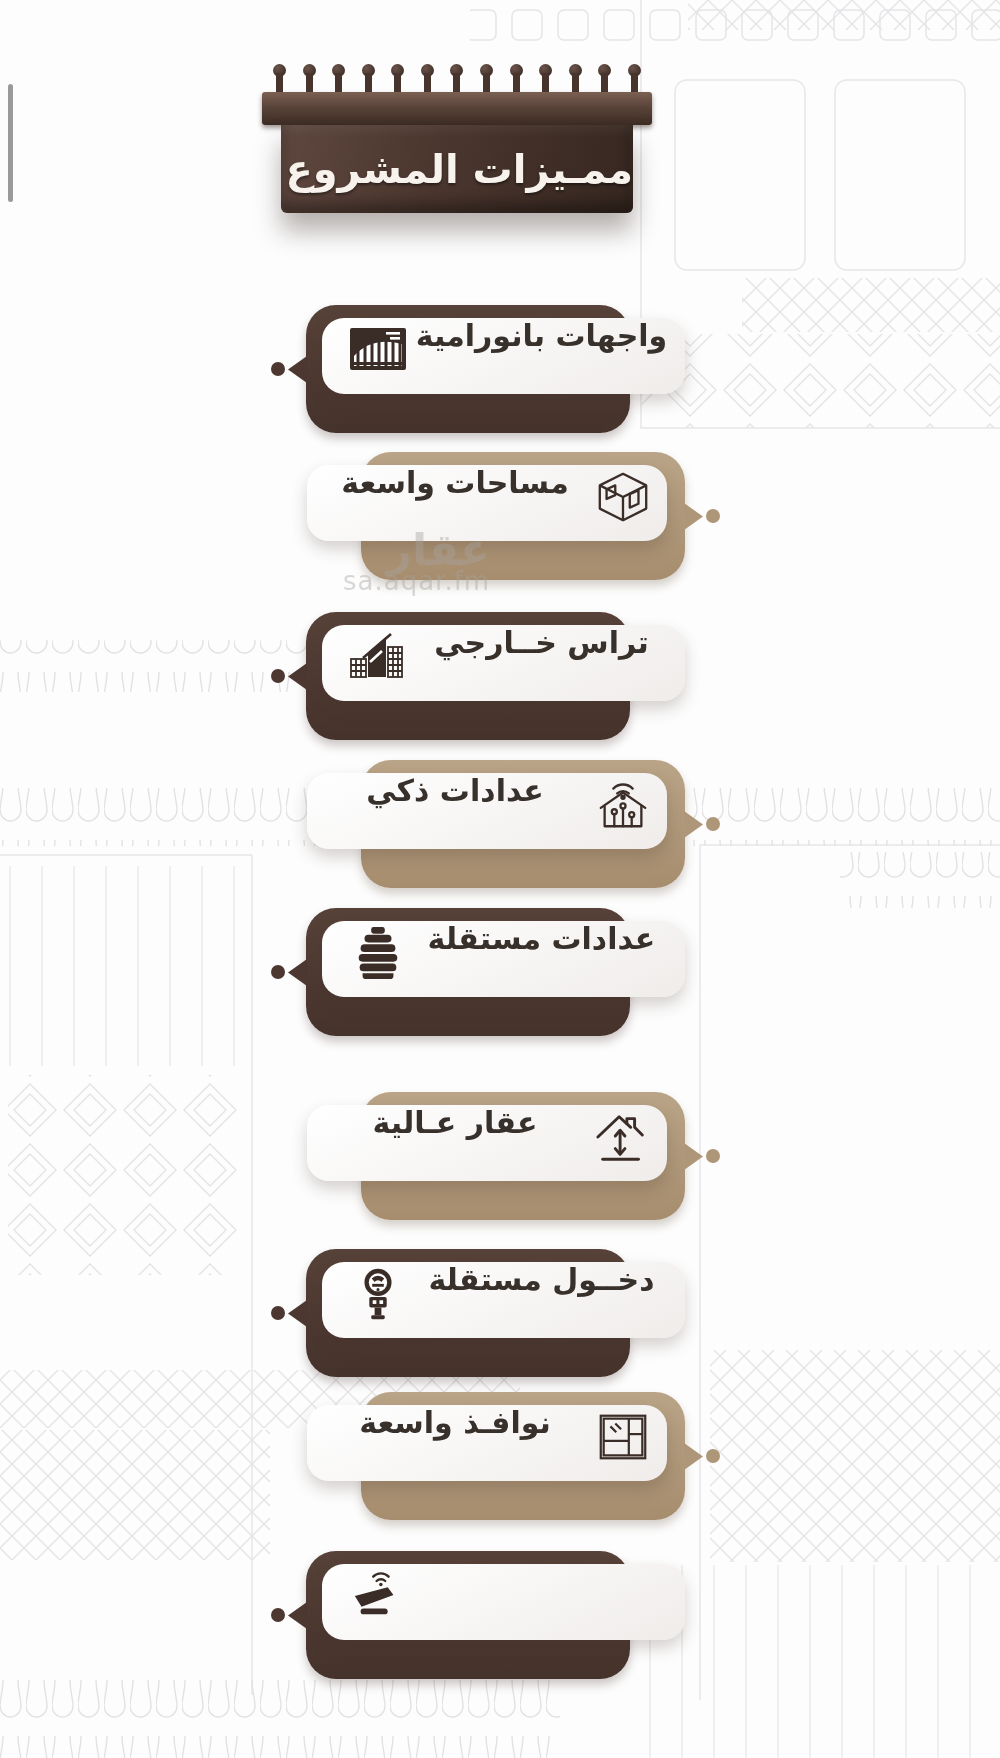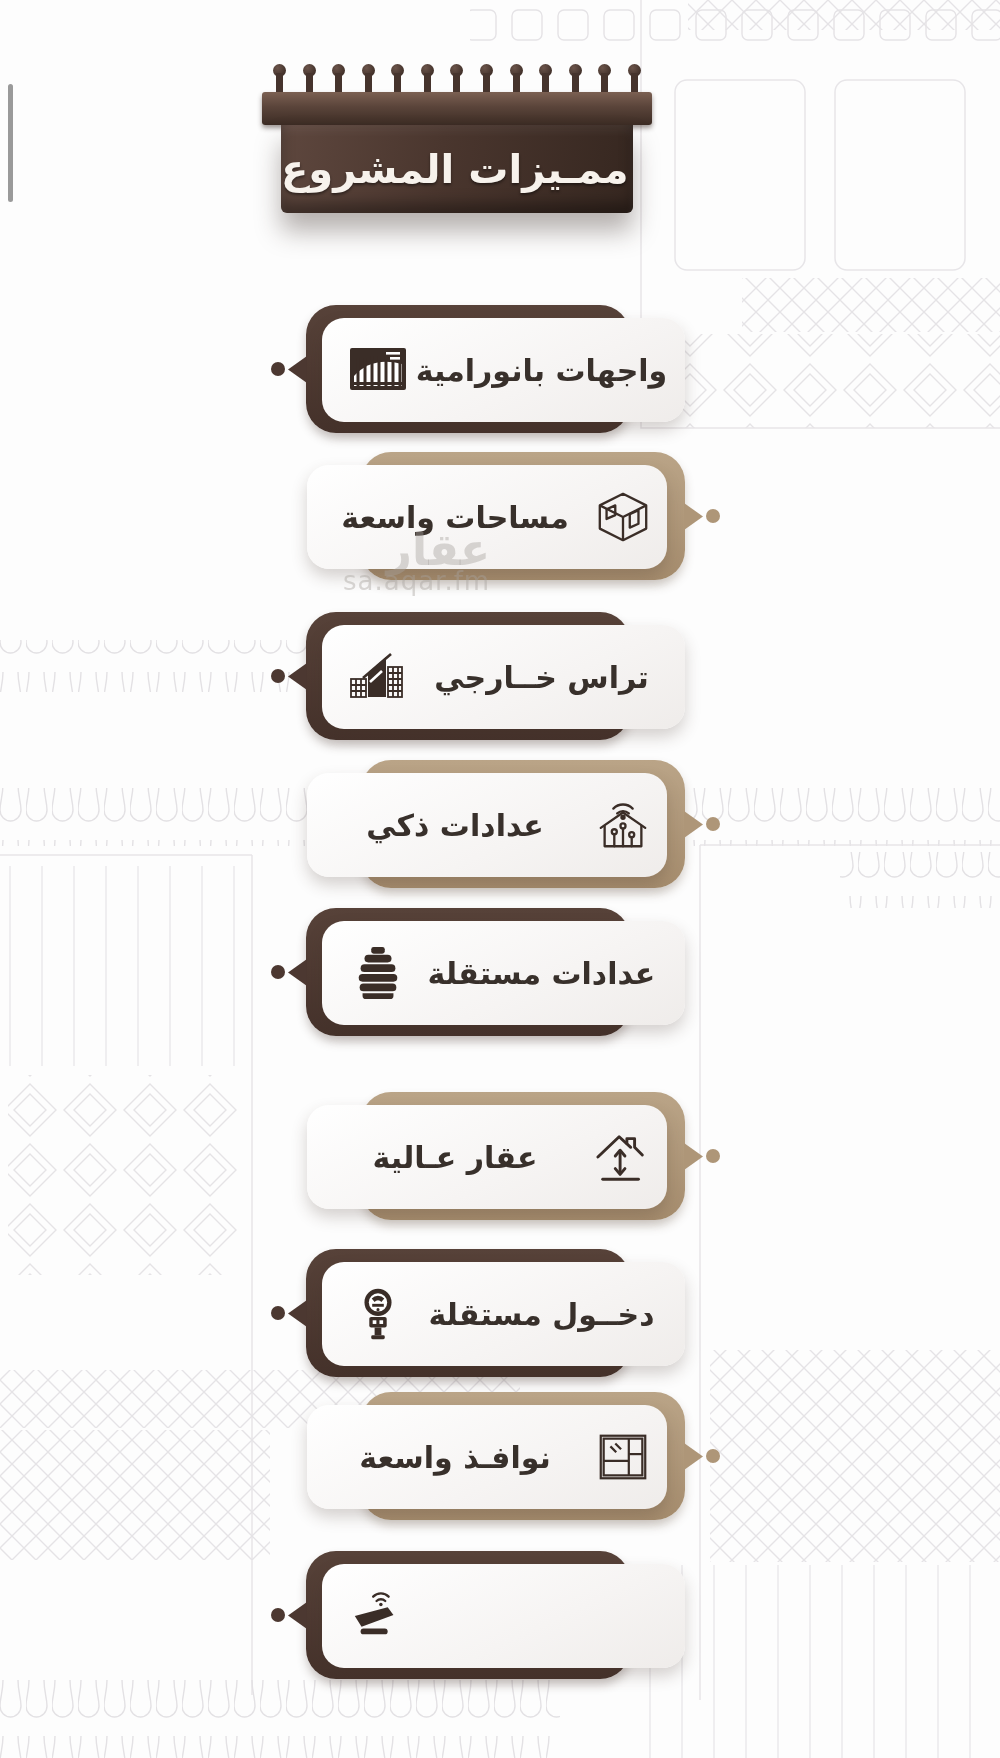--- a/index.html
+++ b/index.html
@@ -18,21 +18,21 @@
   .banner{position:absolute;left:262px;top:62px;width:390px;z-index:10}
   .crown{display:flex;justify-content:space-between;padding:0 10px;height:30px;align-items:flex-end}
   .knob{width:15px;height:28px;position:relative}
   .knob:before{content:"";position:absolute;top:0;left:1px;width:13px;height:13px;border-radius:50%;
                background:radial-gradient(circle at 35% 30%,#6b544a,#43322b 70%)}
   .knob:after{content:"";position:absolute;top:9px;left:4px;width:7px;height:19px;background:#46342d}
   .beam{height:33px;border-radius:3px;
         background:linear-gradient(#7b6052 0%,#5a443a 45%,#3c2c24 100%);
         box-shadow:0 3px 5px rgba(40,25,18,.45)}
   .board-wrap{display:flex;justify-content:center}
-  .board{width:352px;height:88px;display:flex;align-items:center;justify-content:flex-start;
+  .board{width:352px;height:88px;display:flex;align-items:center;justify-content:flex-end;
          background:linear-gradient(100deg,#5e473e 0%,#4a362e 45%,#362720 100%);
          background-blend-mode:multiply;border-radius:0 0 6px 6px;
          box-shadow:0 18px 26px rgba(50,35,28,.35), inset 0 6px 10px rgba(255,255,255,.06), inset 0 -10px 14px rgba(0,0,0,.35)}
   .board-title{color:#f7f2ec;font-size:40px;font-weight:bold;white-space:nowrap;
                direction:rtl;text-shadow:0 2px 3px rgba(0,0,0,.45);letter-spacing:.5px}
 
   
   .watermark{position:absolute;left:305px;top:528px;z-index:30;pointer-events:none;
              color:rgba(168,162,158,.42);direction:ltr}
   .watermark .wm-logo{font-size:44px;font-weight:bold;line-height:1;direction:rtl}
@@ -44,21 +44,21 @@
   .feature.odd  .backing{left:306px;background:linear-gradient(#574239,#45322b);
                          box-shadow:0 6px 10px rgba(60,40,30,.25)}
   .feature.even .backing{left:361px;background:linear-gradient(#baa487,#a68d6e);
                          box-shadow:0 6px 10px rgba(90,70,50,.25)}
   .wedge{position:absolute;top:51px;width:19px;height:27px}
   .feature.odd  .wedge{left:288px;background:#4c3831;clip-path:polygon(100% 0,100% 100%,0 50%)}
   .feature.even .wedge{left:684px;background:#ae9678;clip-path:polygon(0 0,0 100%,100% 50%)}
   .dot{position:absolute;top:57px;width:14px;height:14px;border-radius:50%}
   .feature.odd  .dot{left:271px;background:#4c3831}
   .feature.even .dot{left:706px;background:#ae9678}
-  .card{position:absolute;top:13px;height:104px;border-radius:22px;display:flex;align-items:center;
+  .card{position:absolute;top:13px;height:76px;border-radius:22px;display:flex;align-items:flex-start;
         background:linear-gradient(155deg,#ffffff 0%,#f6f4f3 60%,#efecea 100%);
         box-shadow:0 8px 16px rgba(70,50,40,.22)}
   .feature.odd  .card{left:322px;width:363px;flex-direction:row;padding:0 12px 0 24px}
   .feature.even .card{left:307px;width:360px;flex-direction:row-reverse;padding:0 12px 0 12px}
   .icon{width:64px;height:64px;flex:0 0 auto;display:flex;align-items:center;justify-content:center}
   .label{flex:1;text-align:center;font-size:30px;font-weight:bold;color:#38302b;
          direction:rtl;white-space:nowrap}
 </style>
 </head>
 <body>

